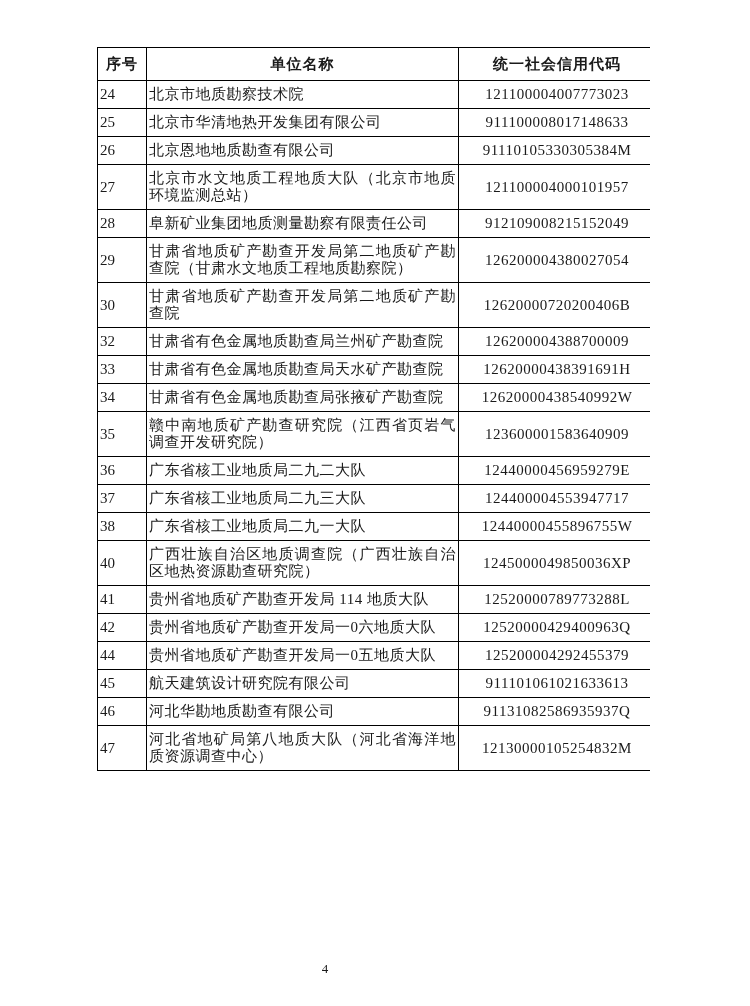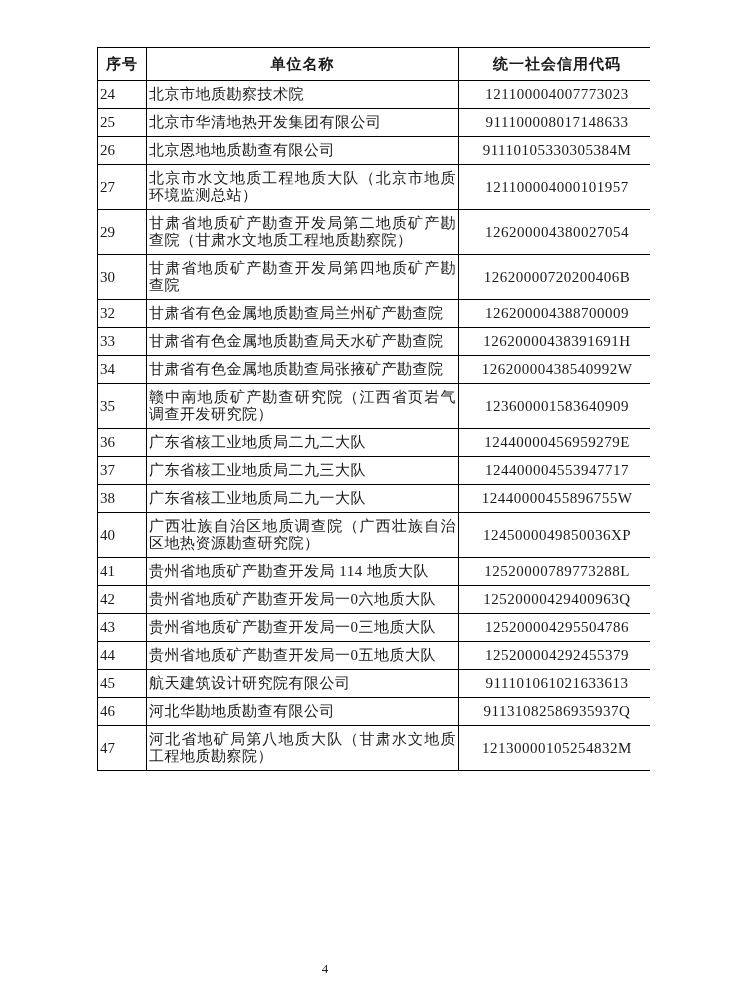--- a/index.html
+++ b/index.html
@@ -105,27 +105,32 @@
     <td class="cell-no">26</td>
     <td class="cell-name">北京恩地地质勘查有限公司</td>
     <td class="cell-code">91110105330305384M</td>
   </tr>
         <tr>
     <td class="cell-no">27</td>
     <td class="cell-name">北京市水文地质工程地质大队（北京市地质环境监测总站）</td>
     <td class="cell-code">121100004000101957</td>
   </tr>
         <tr>
+    <td class="cell-no">28</td>
+    <td class="cell-name">阜新矿业集团地质测量勘察有限责任公司</td>
+    <td class="cell-code">912109008215152049</td>
+  </tr>
+        <tr>
     <td class="cell-no">29</td>
     <td class="cell-name">甘肃省地质矿产勘查开发局第二地质矿产勘查院（甘肃水文地质工程地质勘察院）</td>
     <td class="cell-code">126200004380027054</td>
   </tr>
         <tr>
     <td class="cell-no">30</td>
-    <td class="cell-name">甘肃省地质矿产勘查开发局第四地质矿产勘查院</td>
+    <td class="cell-name">甘肃省地质矿产勘查开发局第二地质矿产勘查院</td>
     <td class="cell-code">12620000720200406B</td>
   </tr>
         <tr>
     <td class="cell-no">32</td>
     <td class="cell-name">甘肃省有色金属地质勘查局兰州矿产勘查院</td>
     <td class="cell-code">126200004388700009</td>
   </tr>
         <tr>
     <td class="cell-no">33</td>
     <td class="cell-name">甘肃省有色金属地质勘查局天水矿产勘查院</td>
@@ -165,42 +170,37 @@
     <td class="cell-no">41</td>
     <td class="cell-name">贵州省地质矿产勘查开发局 114 地质大队</td>
     <td class="cell-code">12520000789773288L</td>
   </tr>
         <tr>
     <td class="cell-no">42</td>
     <td class="cell-name">贵州省地质矿产勘查开发局一0六地质大队</td>
     <td class="cell-code">12520000429400963Q</td>
   </tr>
         <tr>
-    <td class="cell-no">43</td>
-    <td class="cell-name">贵州省地质矿产勘查开发局一0三地质大队</td>
-    <td class="cell-code">125200004295504786</td>
-  </tr>
-        <tr>
     <td class="cell-no">44</td>
     <td class="cell-name">贵州省地质矿产勘查开发局一0五地质大队</td>
     <td class="cell-code">125200004292455379</td>
   </tr>
         <tr>
     <td class="cell-no">45</td>
     <td class="cell-name">航天建筑设计研究院有限公司</td>
     <td class="cell-code">911101061021633613</td>
   </tr>
         <tr>
     <td class="cell-no">46</td>
     <td class="cell-name">河北华勘地质勘查有限公司</td>
     <td class="cell-code">91131082586935937Q</td>
   </tr>
         <tr>
     <td class="cell-no">47</td>
-    <td class="cell-name">河北省地矿局第八地质大队（甘肃水文地质工程地质勘察院）</td>
+    <td class="cell-name">河北省地矿局第八地质大队（河北省海洋地质资源调查中心）</td>
     <td class="cell-code">12130000105254832M</td>
   </tr>
       </tbody>
   </table>
 
   <div class="page-number">4</div>
 
 </div>
 
 </body></html>

